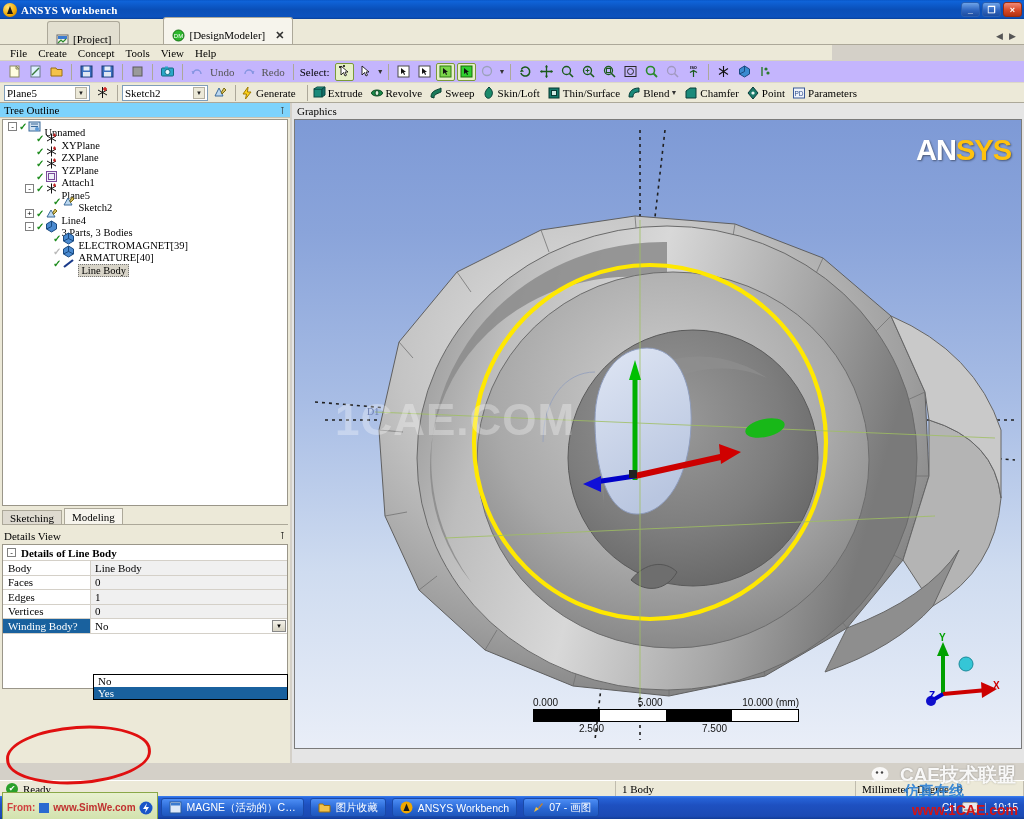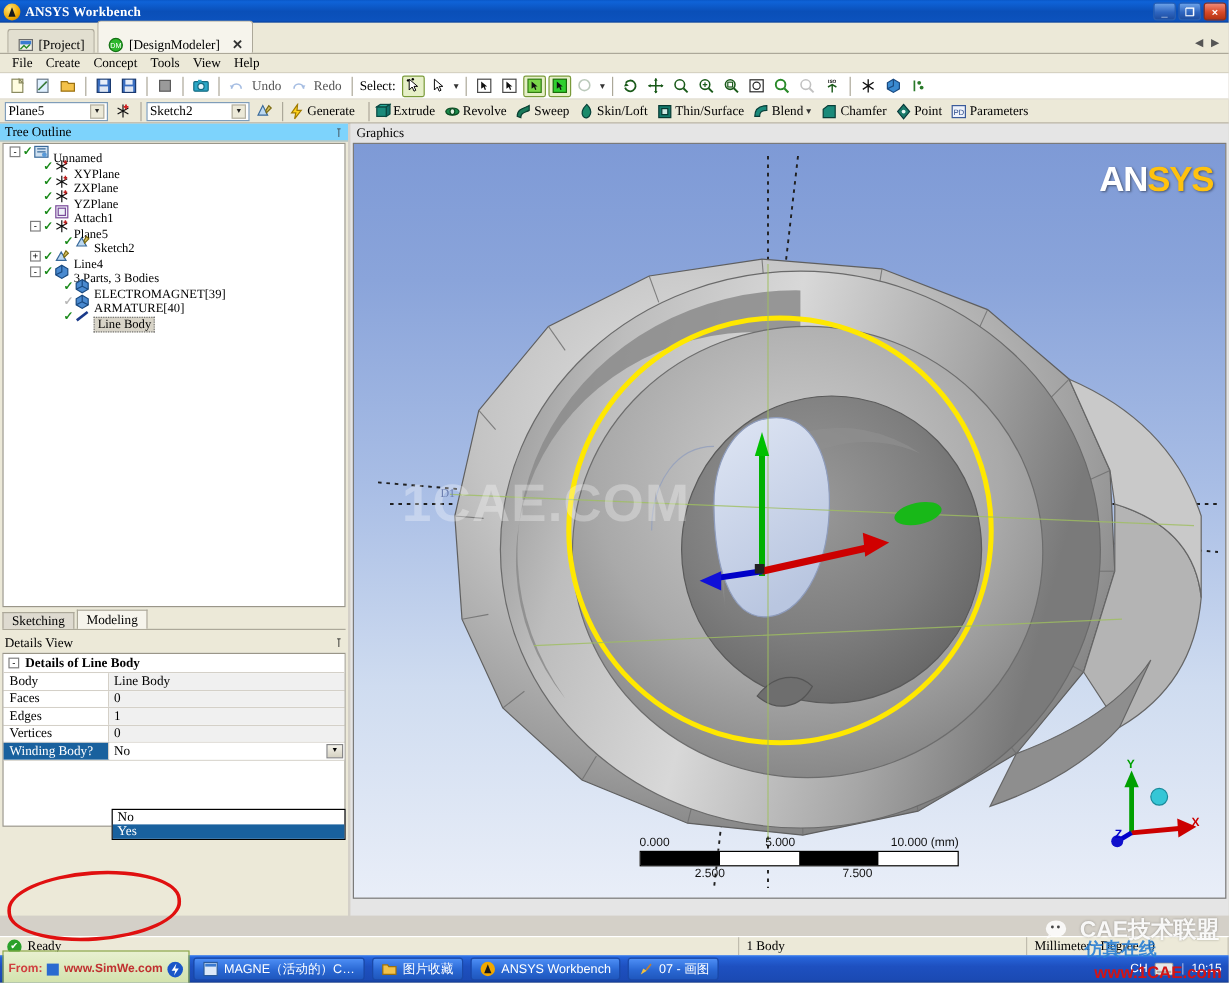--- a/index.html
+++ b/index.html
@@ -44,42 +44,43 @@
     border-color:#9a2d10;
   }
 
   
   .tabs-row {
     position:absolute; left:0; top:19px; width:1024px; height:26px;
     background:#ece9d8; border-bottom:1px solid #aca899;
     display:flex; align-items:flex-end; padding-left:6px;
   }
   .wbtab {
-    height:20px; display:flex; align-items:flex-end; gap:4px;
-    padding:0 8px; border:1px solid #aca899; border-bottom:none;
+    height:20px; display:flex; align-items:flex-start; gap:4px;
+    padding:11px 8px; border:1px solid #aca899; border-bottom:none;
     background:#e2dfd0; margin-right:2px; font-size:11px; color:#000;
     border-radius:3px 3px 0 0;
+    margin-left:41px;
   }
   .wbtab.active { background:#f6f4ec; height:27px; }
   .wbtab .tabico { width:13px; height:13px; flex:none; }
   .tabclose { margin-left:6px; font-weight:bold; font-size:11px; color:#333; }
   .tabs-arrows { margin-left:auto; margin-right:6px; color:#555; font-size:9px; letter-spacing:2px; padding-bottom:3px; }
 
   
   .menubar {
-    position:absolute; left:0; top:45px; width:1024px; height:16px;
+    position:absolute; left:0; top:45px; width:832px; height:16px;
     background:#ece9d8; display:flex; align-items:center; padding-left:10px;
     border-bottom:1px solid #d6d2c2;
   }
   .menubar span { margin-right:11px; font-size:11px; color:#000; }
 
   
   .toolbar1 {
     position:absolute; left:0; top:61px; width:1024px; height:22px;
-    background:#ffffff; display:flex; align-items:center; padding-left:4px;
+    background:#c4b5fd; display:flex; align-items:center; padding-left:4px;
     border-bottom:1px solid #dcd8c8;
   }
   .toolbar2 {
     position:absolute; left:0; top:83px; width:1024px; height:20px;
     background:#ece9d8; display:flex; align-items:center; padding-left:4px;
     border-bottom:1px solid #aca899;
   }
   .tb-sep { width:1px; height:16px; background:#aca899; margin:0 4px; flex:none; }
   .tbtn {
     width:19px; height:18px; display:flex; align-items:center; justify-content:center;

